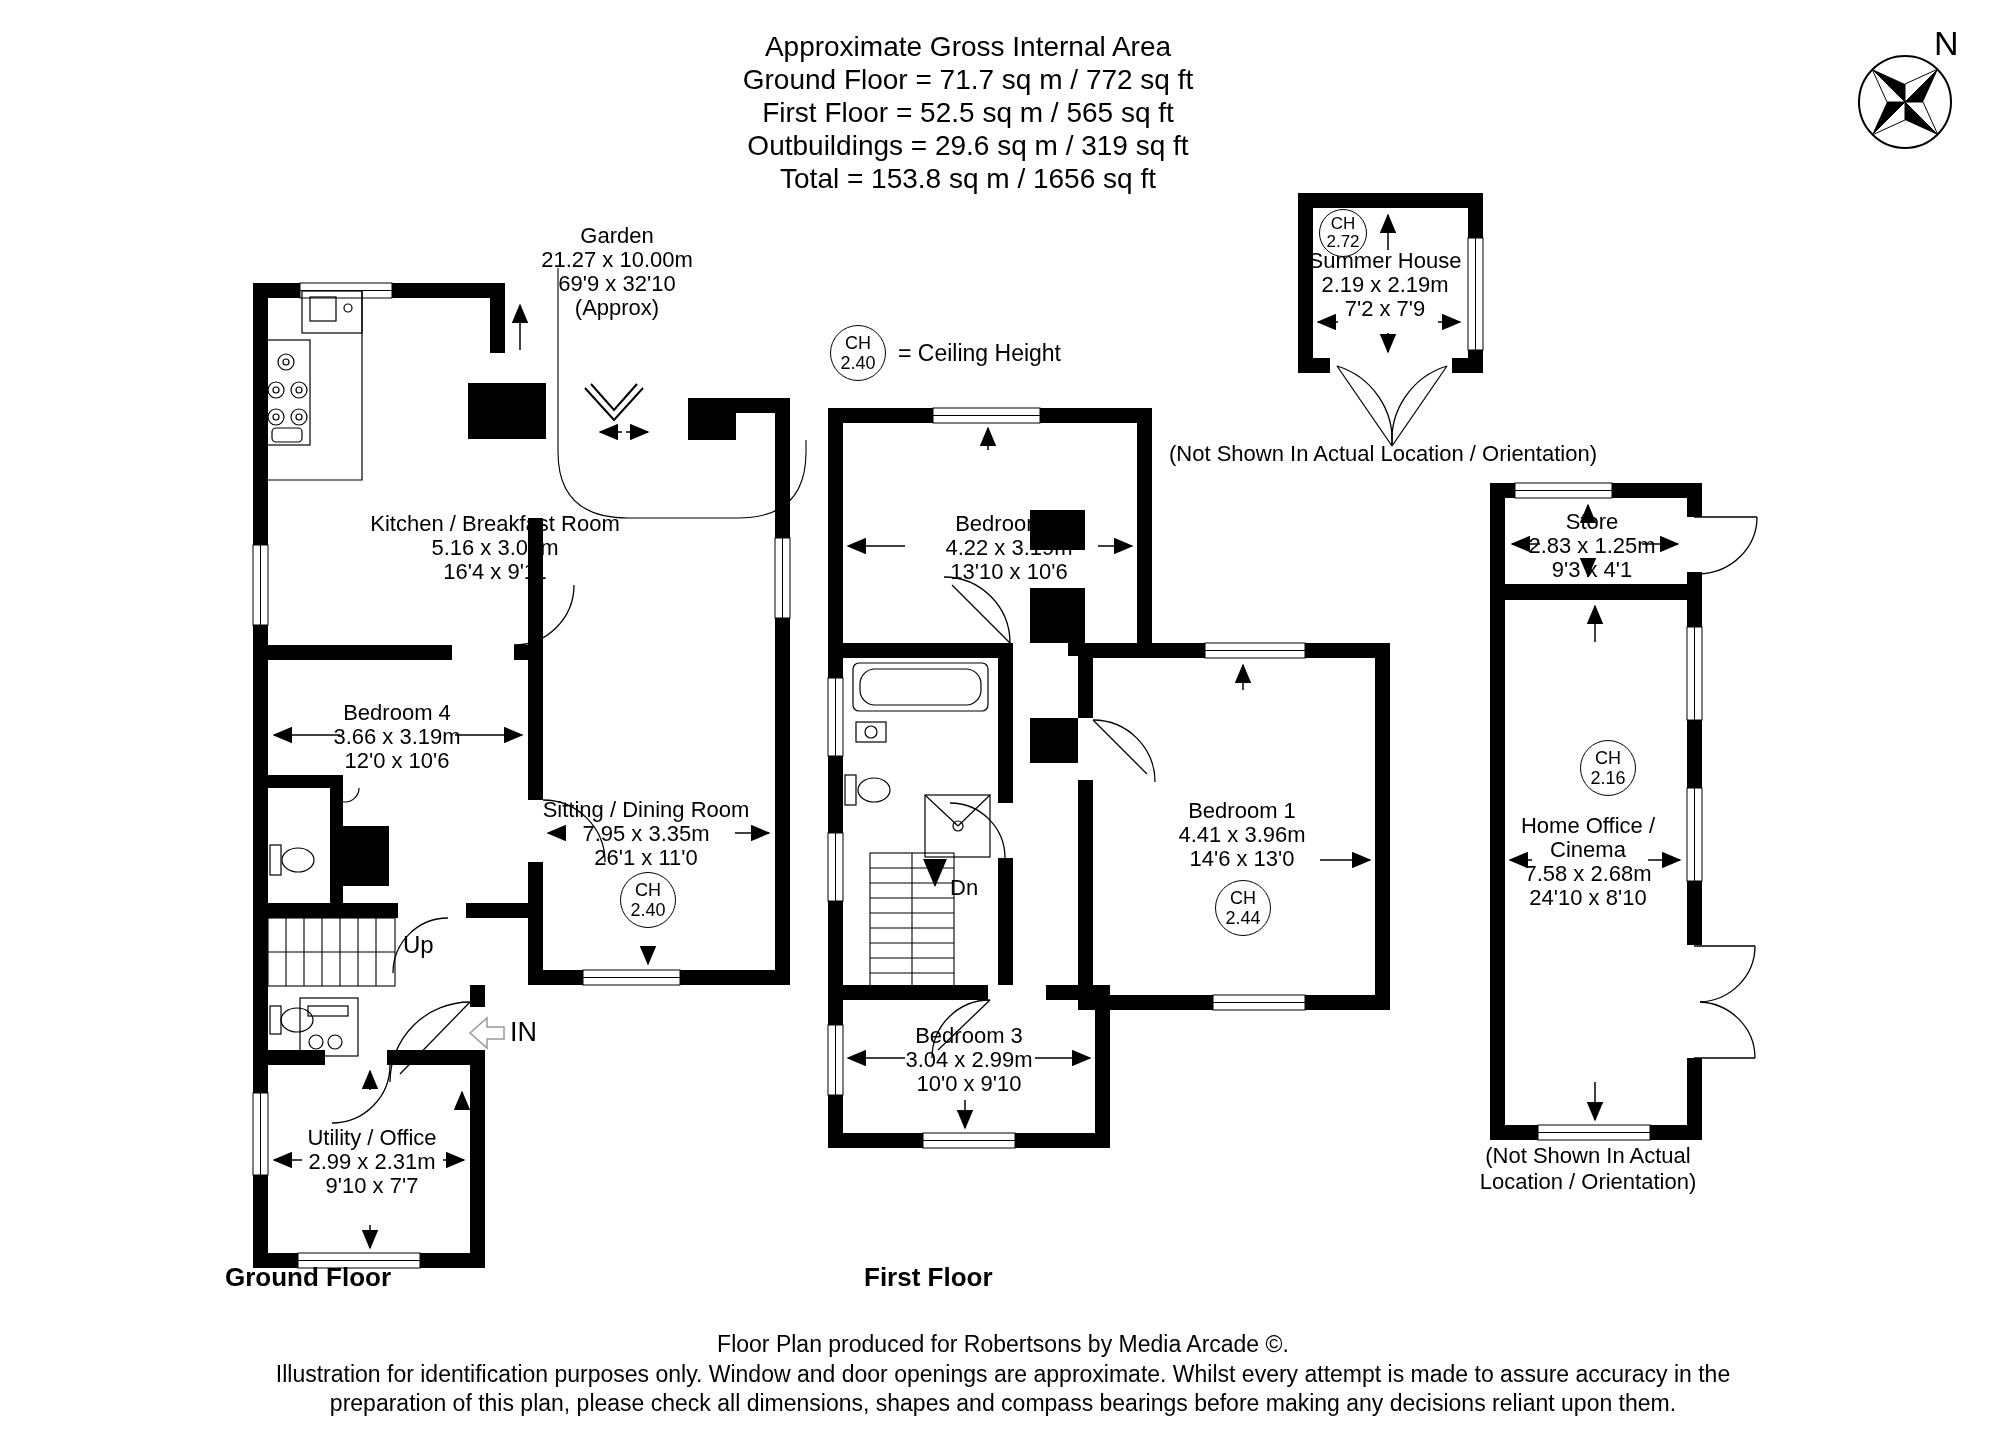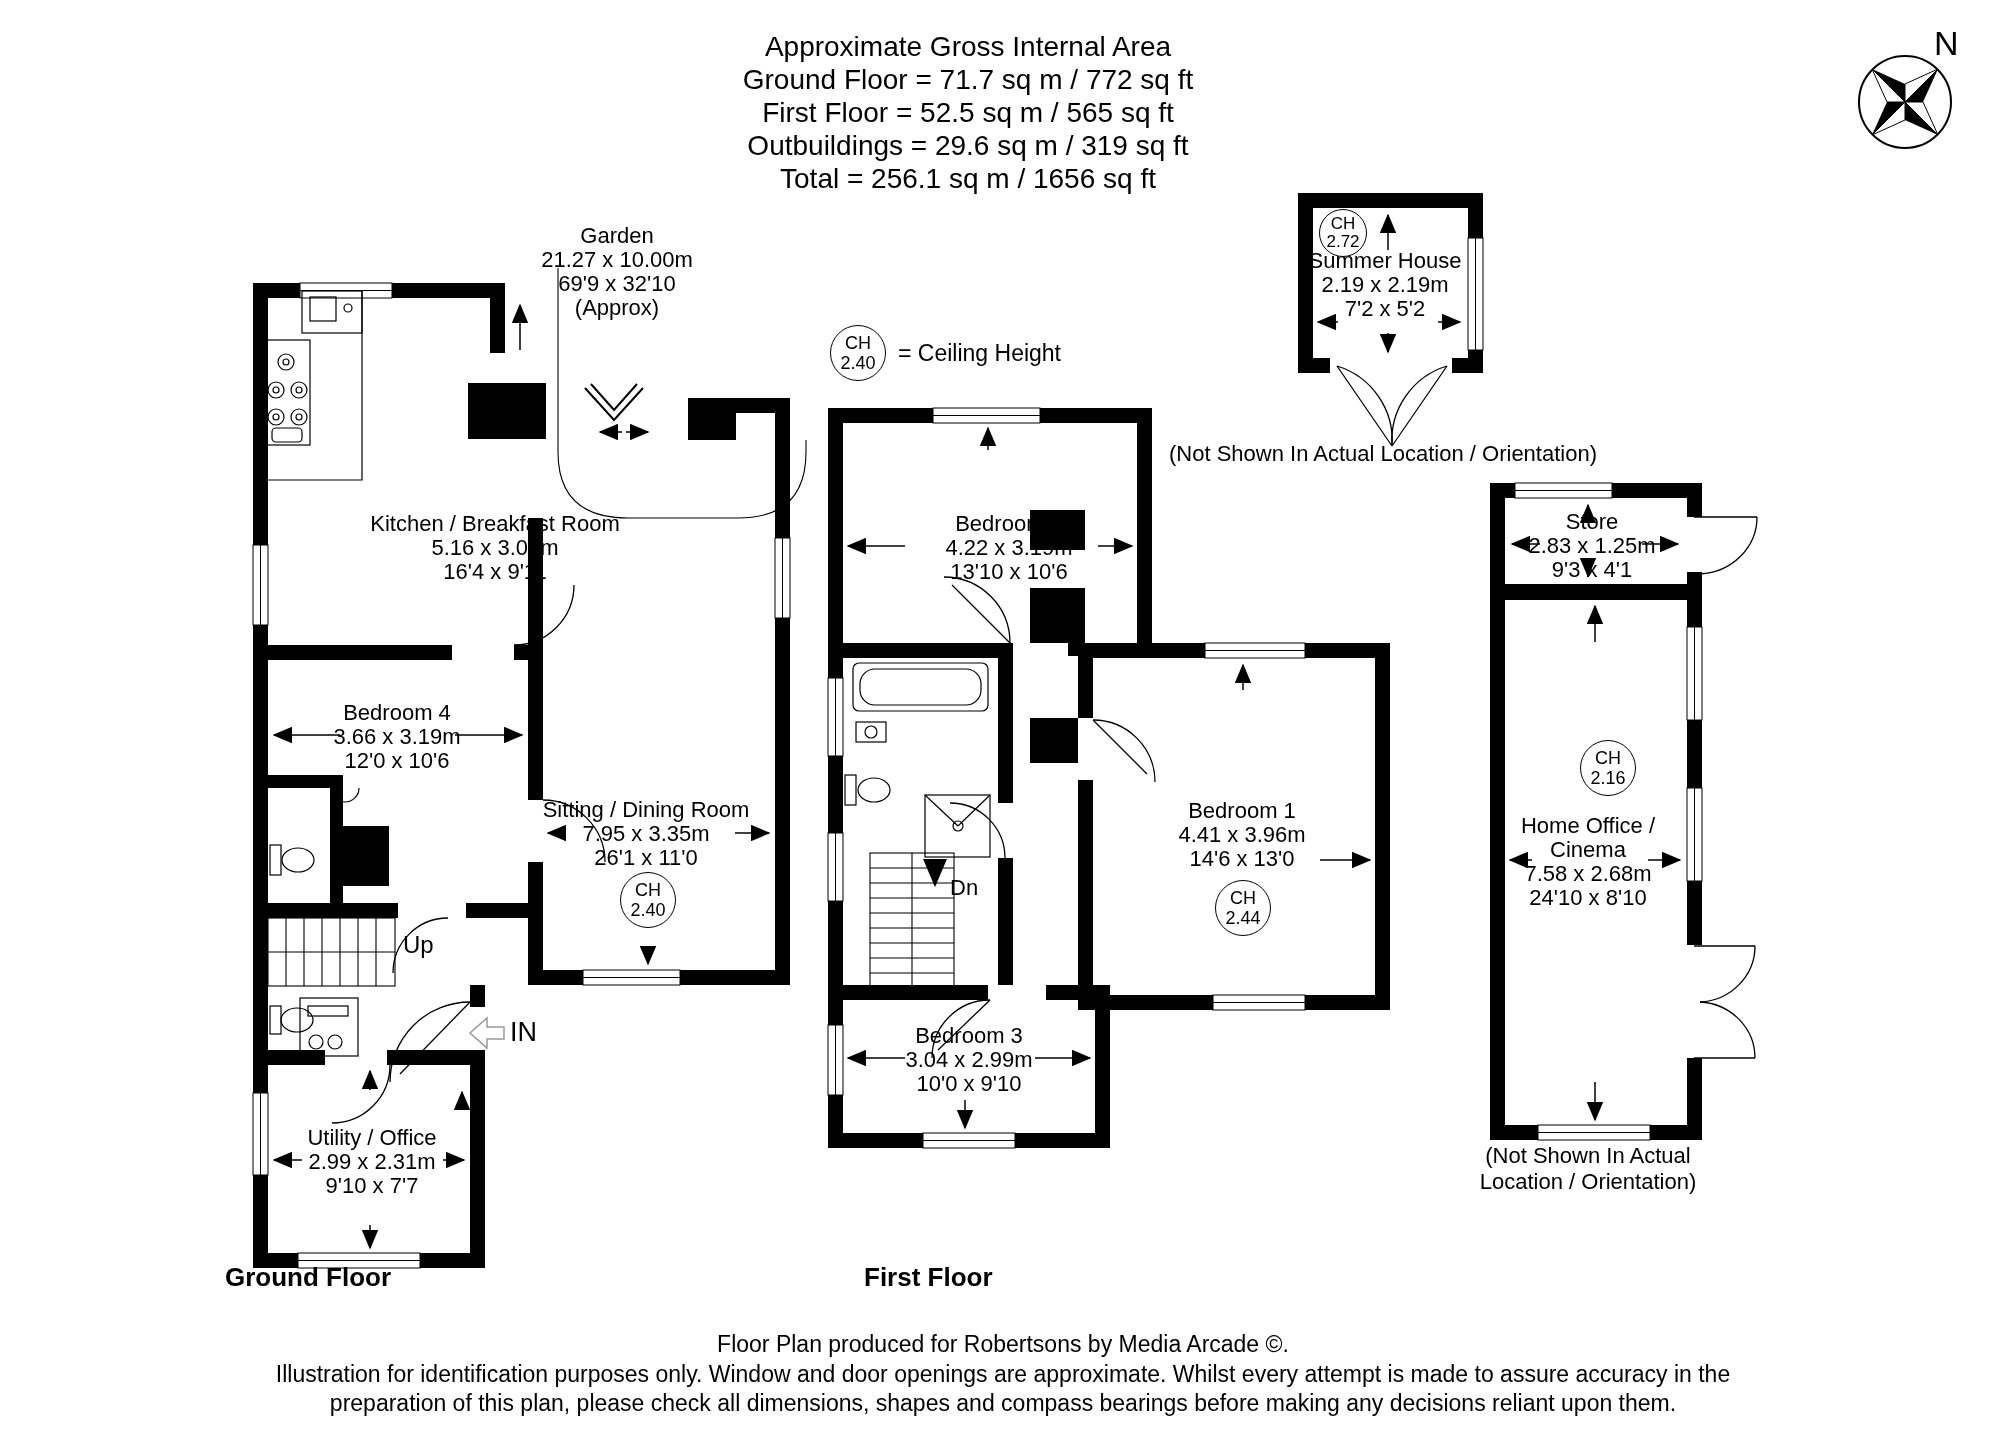--- a/index.html
+++ b/index.html
@@ -306,21 +306,21 @@
   </g>
 
   <polygon points="470,1033 487,1018 487,1027 504,1027 504,1039 487,1039 487,1048" fill="#fff" stroke="#999" stroke-width="1.5"></polygon>
 </svg>
 
 <div class="hdr" style="left:968px;top:30px;">
   <div>Approximate Gross Internal Area</div>
   <div>Ground Floor = 71.7 sq m / 772 sq ft</div>
   <div>First Floor = 52.5 sq m / 565 sq ft</div>
   <div>Outbuildings = 29.6 sq m / 319 sq ft</div>
-  <div>Total = 256.1 sq m / 1656 sq ft</div>
+  <div>Total = 153.8 sq m / 1656 sq ft</div>
 </div>
 
 <div class="plain" style="left:1934px;top:24px;font-size:34px;">N</div>
 
 <div class="lbl" style="left:617px;top:224px;">
   <div>Garden</div>
   <div>21.27 x 10.00m</div>
   <div>69'9 x 32'10</div>
   <div>(Approx)</div>
 </div>
@@ -379,21 +379,21 @@
 </div>
 <div class="plain" style="left:950px;top:875px;font-size:22px;">Dn</div>
 
 <div class="ch sm" style="left:1343px;top:233px;">
   <span>CH</span>
   <span>2.72</span>
 </div>
 <div class="lbl" style="left:1385px;top:249px;">
   <div>Summer House</div>
   <div>2.19 x 2.19m</div>
-  <div>7'2 x 5'2</div>
+  <div>7'2 x 7'9</div>
 </div>
 <div class="lbl" style="left:1383px;top:442px;">
   <div>(Not Shown In Actual Location / Orientation)</div>
 </div>
 
 <div class="lbl" style="left:1592px;top:510px;">
   <div>Store</div>
   <div>2.83 x 1.25m</div>
   <div>9'3 x 4'1</div>
 </div>

